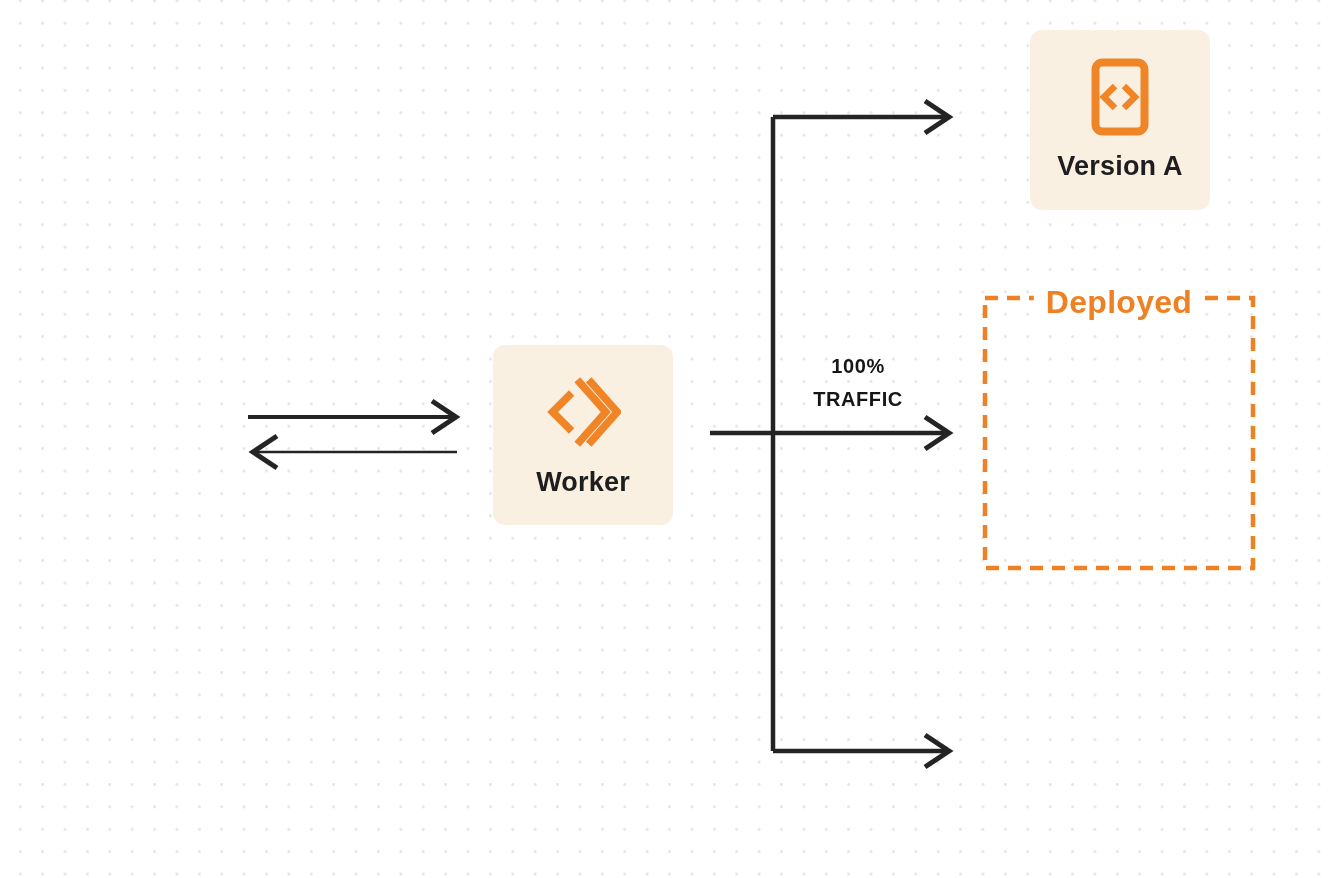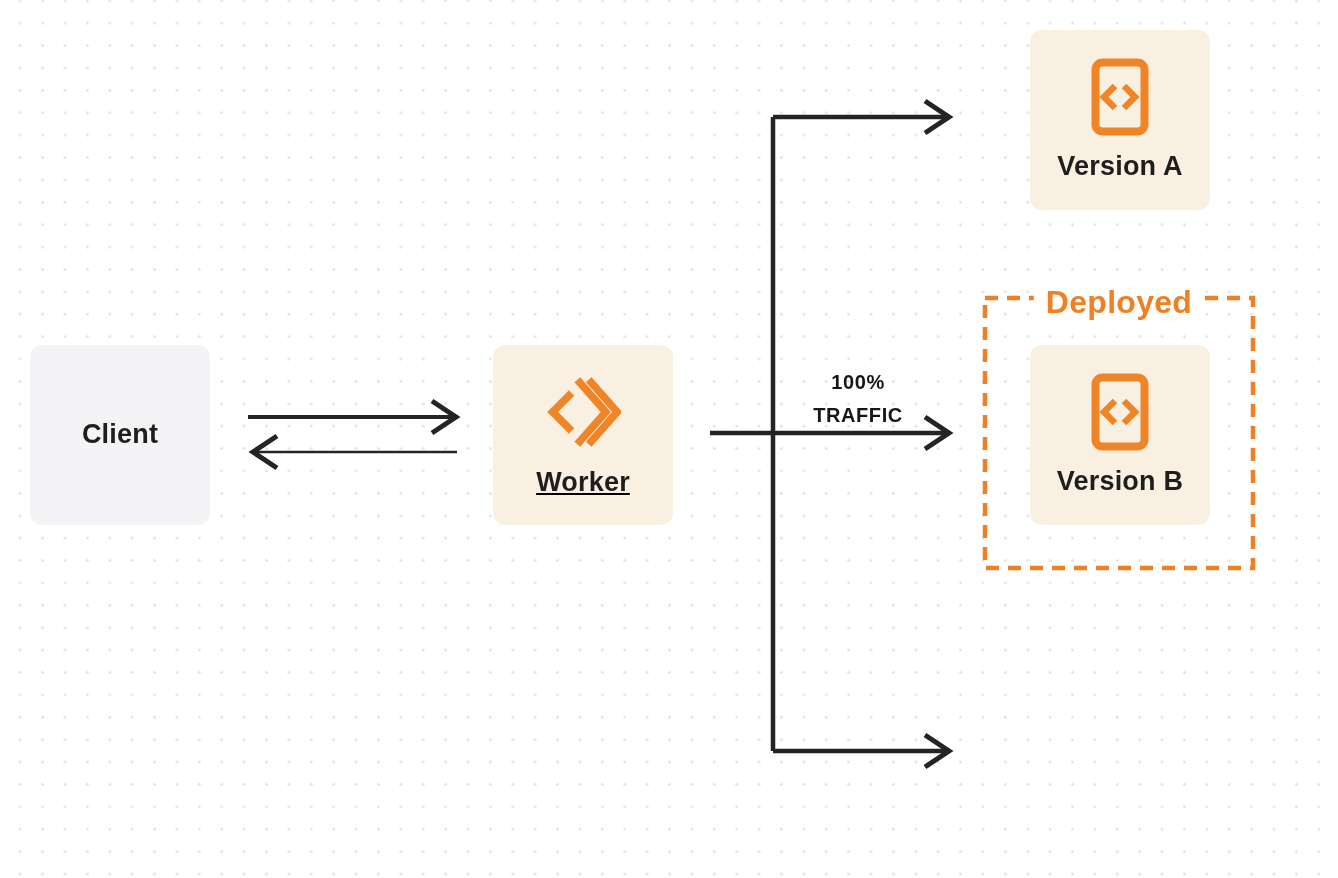--- a/index.html
+++ b/index.html
@@ -38,32 +38,32 @@
     align-items:center;justify-content:center;
     box-sizing:border-box;
     text-align:center;
   }
   .node-label{
     font-size:27px;font-weight:700;color:var(--text-dark);
     letter-spacing:0.2px;line-height:1.1;
   }
   .node-gray{background:var(--node-gray);left:30px;top:345px;}
   .node-cream{background:var(--node-cream);}
-  .node-worker{left:493px;top:345px;text-decoration:underline;}
+  .node-worker{left:493px;top:345px;}
   .node-version-a{left:1030px;top:30px;}
   .node-version-b{left:1030px;top:345px;}
   .node-version-c{left:1030px;top:660px;}
   .node .icon-wrap{display:flex;align-items:center;justify-content:center;margin-bottom:16px;}
   .icon-wrap svg{display:block;}
   .icon-stroke{stroke:var(--icon-orange);fill:none;}
   .traffic-label{
     position:absolute;left:790px;top:350px;width:136px;
     text-align:center;
     font-size:20px;font-weight:700;color:#161616;
-    line-height:33px;letter-spacing:0.6px;margin-top:16px;
+    line-height:33px;letter-spacing:0.6px;
   }
   .deployed-label{
     position:absolute;left:1119px;top:284px;
     transform:translateX(-50%);
     background:var(--canvas-bg);
     padding:0 12px;
     font-size:32px;font-weight:700;
     color:var(--accent-orange);
     letter-spacing:0.3px;
     white-space:nowrap;
@@ -89,23 +89,20 @@
 
     <path class="edge" d="M710 433 H948" stroke-width="4.5"></path>
     <polyline class="edge-head" points="925,417 949,433 925,449" stroke-width="5"></polyline>
 
     <path class="edge" d="M773 751 H948" stroke-width="4.5"></path>
     <polyline class="edge-head" points="925,735 949,751 925,767" stroke-width="5"></polyline>
 
     <rect class="deployed-rect" x="985" y="298" width="268" height="270" stroke-width="4.5" stroke-dasharray="13 9"></rect>
   </svg>
 
-  <div class="node node-gray">
-    <span class="node-label">Client</span>
-  </div>
 
   <div class="node node-cream node-worker">
     <span class="icon-wrap">
       <svg width="76" height="80" viewBox="0 0 80 76">
         <path class="icon-stroke" d="M28 18 L8 38 L28 58" stroke-width="8"></path>
         <path class="icon-stroke" d="M34 4 L64 38 L34 72" stroke-width="8"></path>
         <path class="icon-stroke" d="M46 4 L76 38 L46 72" stroke-width="8"></path>
       </svg>
     </span>
     <span class="node-label">Worker</span>
@@ -115,30 +112,20 @@
     <span class="icon-wrap">
       <svg width="58" height="78" viewBox="0 0 58 78">
         <rect class="icon-stroke" x="4.5" y="4.5" width="49" height="69" rx="7" stroke-width="8"></rect>
         <path class="icon-stroke" d="M24 28 L13 39 L24 50" stroke-width="6.5"></path>
         <path class="icon-stroke" d="M33 28 L44 39 L33 50" stroke-width="6.5"></path>
       </svg>
     </span>
     <span class="node-label">Version A</span>
   </div>
 
-  <div class="node node-cream node-version-b">
-    <span class="icon-wrap">
-      <svg width="58" height="78" viewBox="0 0 58 78">
-        <rect class="icon-stroke" x="4.5" y="4.5" width="49" height="69" rx="7" stroke-width="8"></rect>
-        <path class="icon-stroke" d="M24 28 L13 39 L24 50" stroke-width="6.5"></path>
-        <path class="icon-stroke" d="M33 28 L44 39 L33 50" stroke-width="6.5"></path>
-      </svg>
-    </span>
-    <span class="node-label">Version B</span>
-  </div>
 
 
   <div class="traffic-label">
     <div>100%</div>
     <div>TRAFFIC</div>
   </div>
 
   <div class="deployed-label">Deployed</div>
 
 </div>

